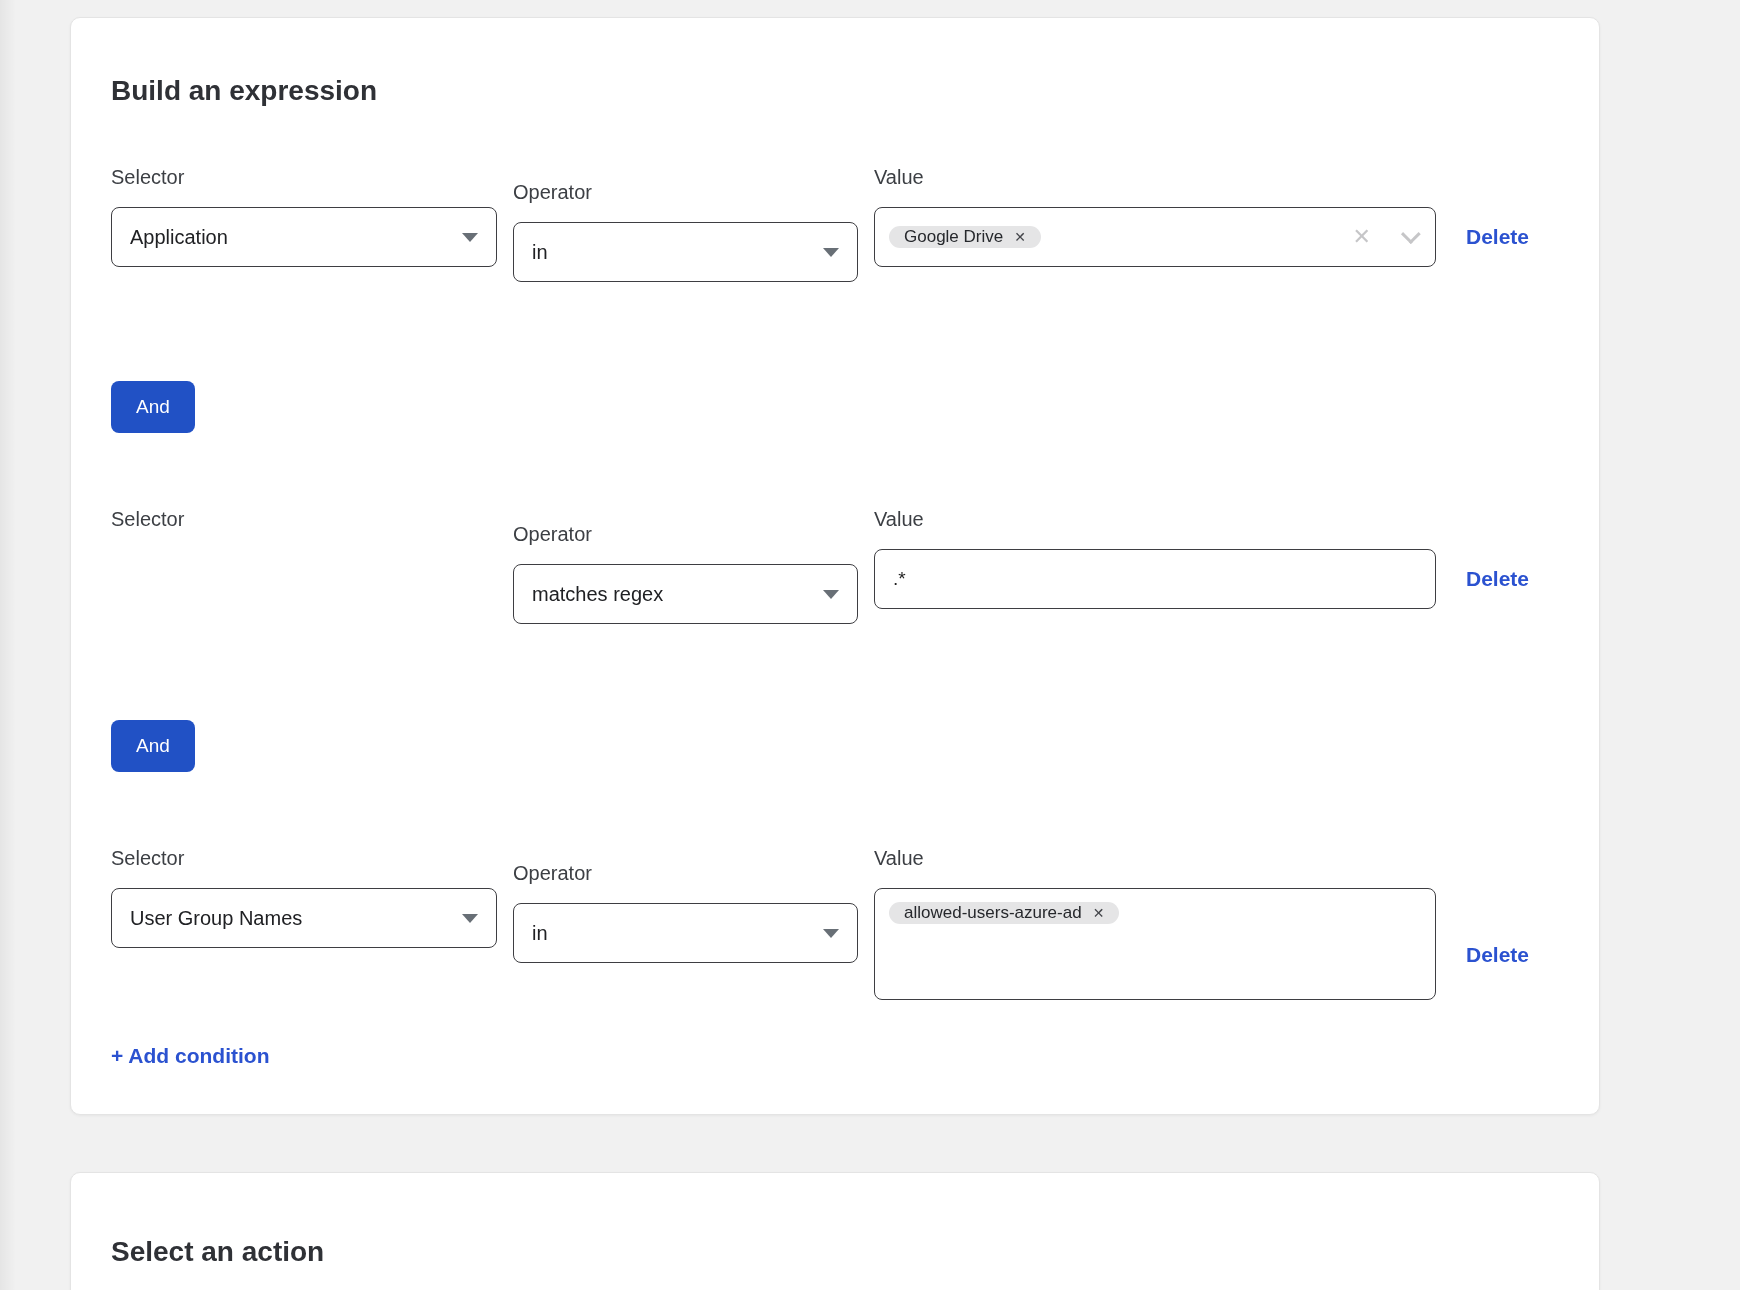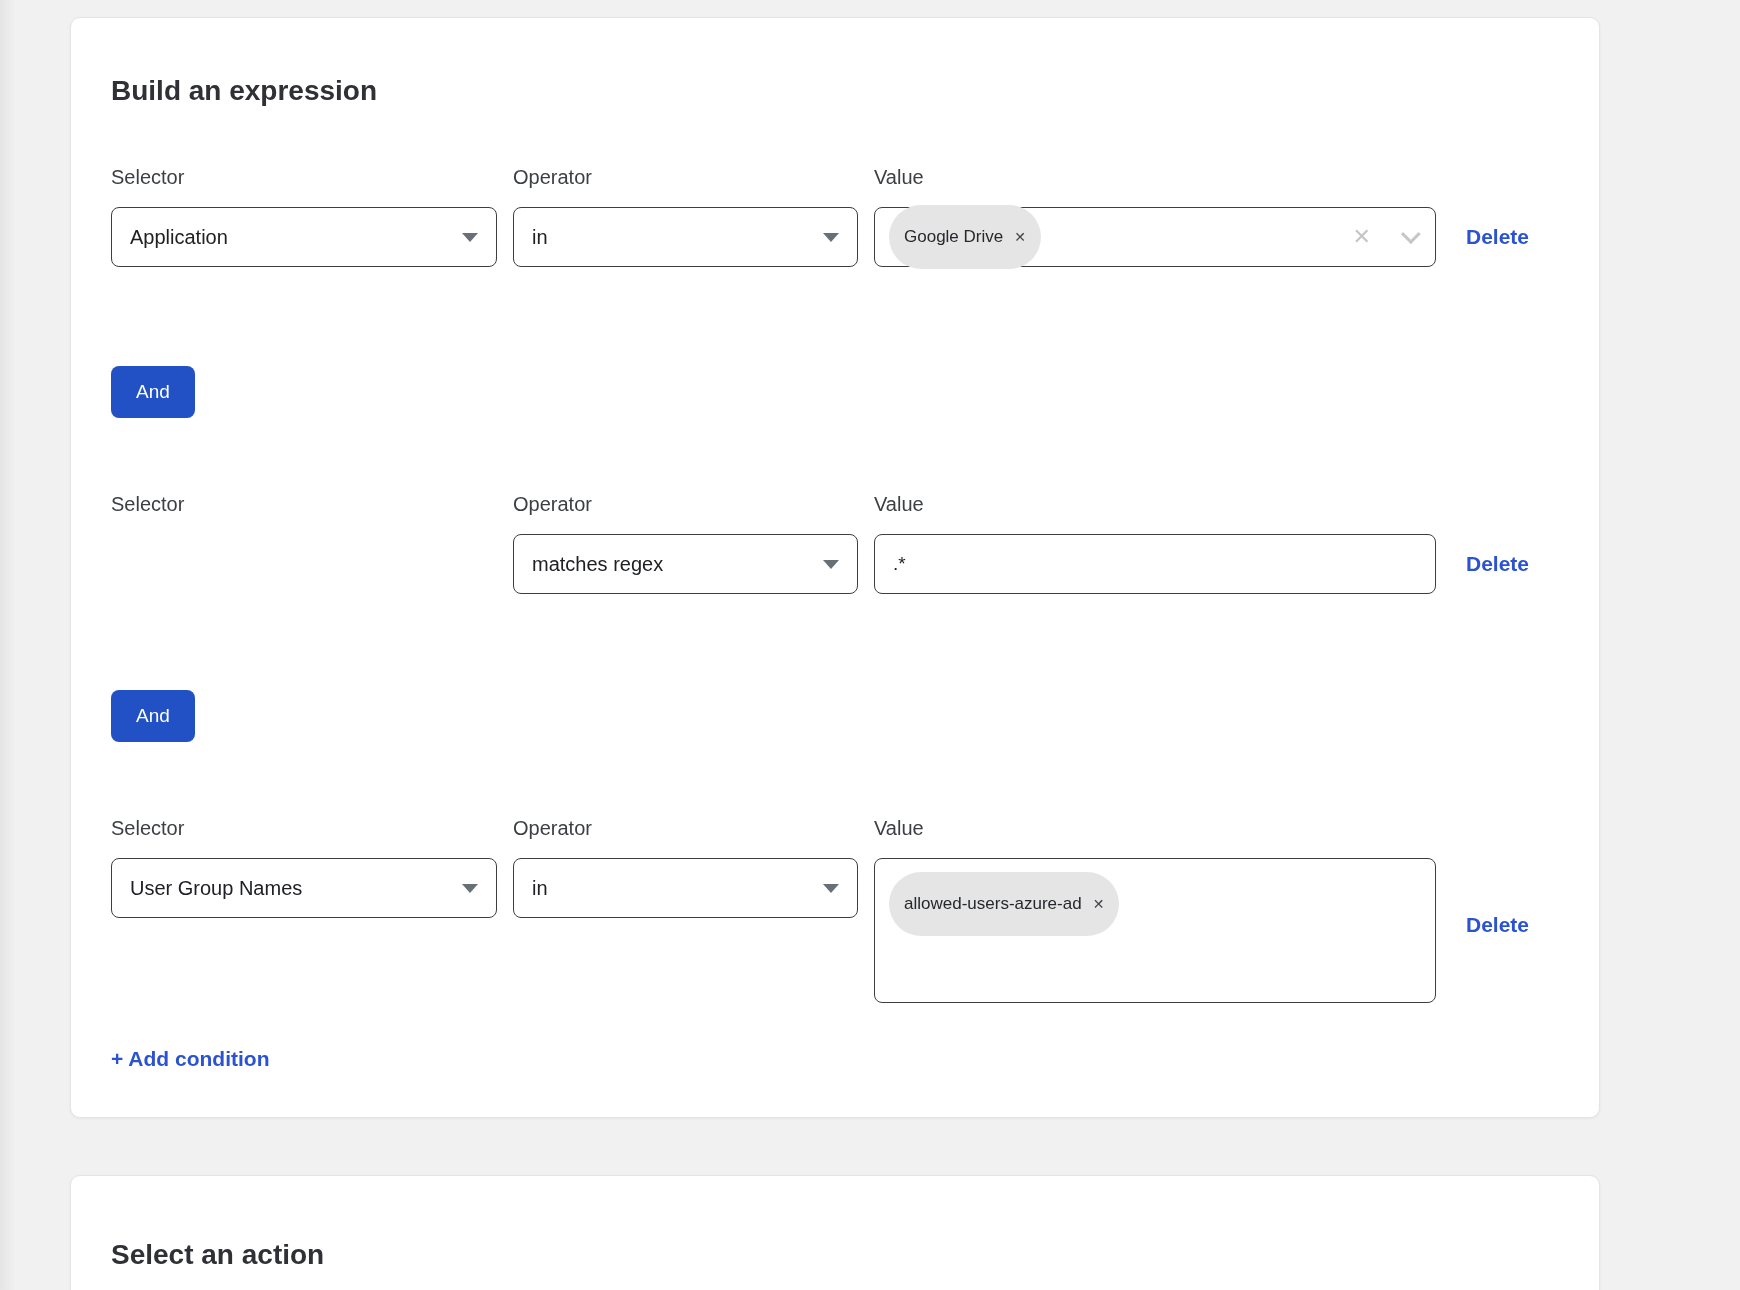--- a/index.html
+++ b/index.html
@@ -32,38 +32,38 @@
   }
   .section-title {
     margin-top: 13px;
     font-size: 28px; font-weight: 700; color: #2f3136;
   }
 
   .cond-row { display: flex; align-items: flex-start; }
   .cond-row.first { margin-top: 58px; }
   .field-col { margin-right: 16px; }
   .col-selector { width: 386px; }
-  .col-operator { width: 345px; }
+  .col-operator { width: 345px; margin-top: 15px; }
   .col-value   { width: 562px; }
   .field-label {
     font-size: 20px; color: #3c3f44; line-height: 24px; margin-bottom: 18px;
   }
 
   .control {
     position: relative;
     border: 1.5px solid #3e3e42;
     border-radius: 8px;
     height: 60px;
     background: #fff;
     display: flex; align-items: center;
     padding: 0 18px;
     font-size: 20px; color: #202124;
     cursor: pointer;
   }
-  .control.tall { height: 145px; align-items: flex-start; padding: 13px 14px; }
+  .control.tall { height: 112px; align-items: flex-start; padding: 13px 14px; }
   .control.multi { padding: 0 14px; }
 
   .caret {
     position: absolute; right: 18px; top: 50%;
     margin-top: -4px;
     width: 0; height: 0;
     border-left: 8px solid transparent;
     border-right: 8px solid transparent;
     border-top: 9px solid #686f76;
   }
@@ -74,21 +74,21 @@
     font-family: "Liberation Sans", "DejaVu Sans", sans-serif;
     font-size: 19px; color: #1f1f1f;
     background: transparent;
     padding: 0 4px;
   }
 
   .tag-pill {
     display: inline-flex; align-items: center;
     background: #e5e5e6;
     border-radius: 999px;
-    padding: 22px 15px;
+    padding: 1px 15px;
     font-size: 17px; color: #26282c;
     white-space: nowrap;
     text-align: right;
   }
   .tag-close {
     margin-left: 11px;
     font-size: 14px; font-weight: 700; color: #43454a;
     cursor: pointer; line-height: 1;
   }
 

